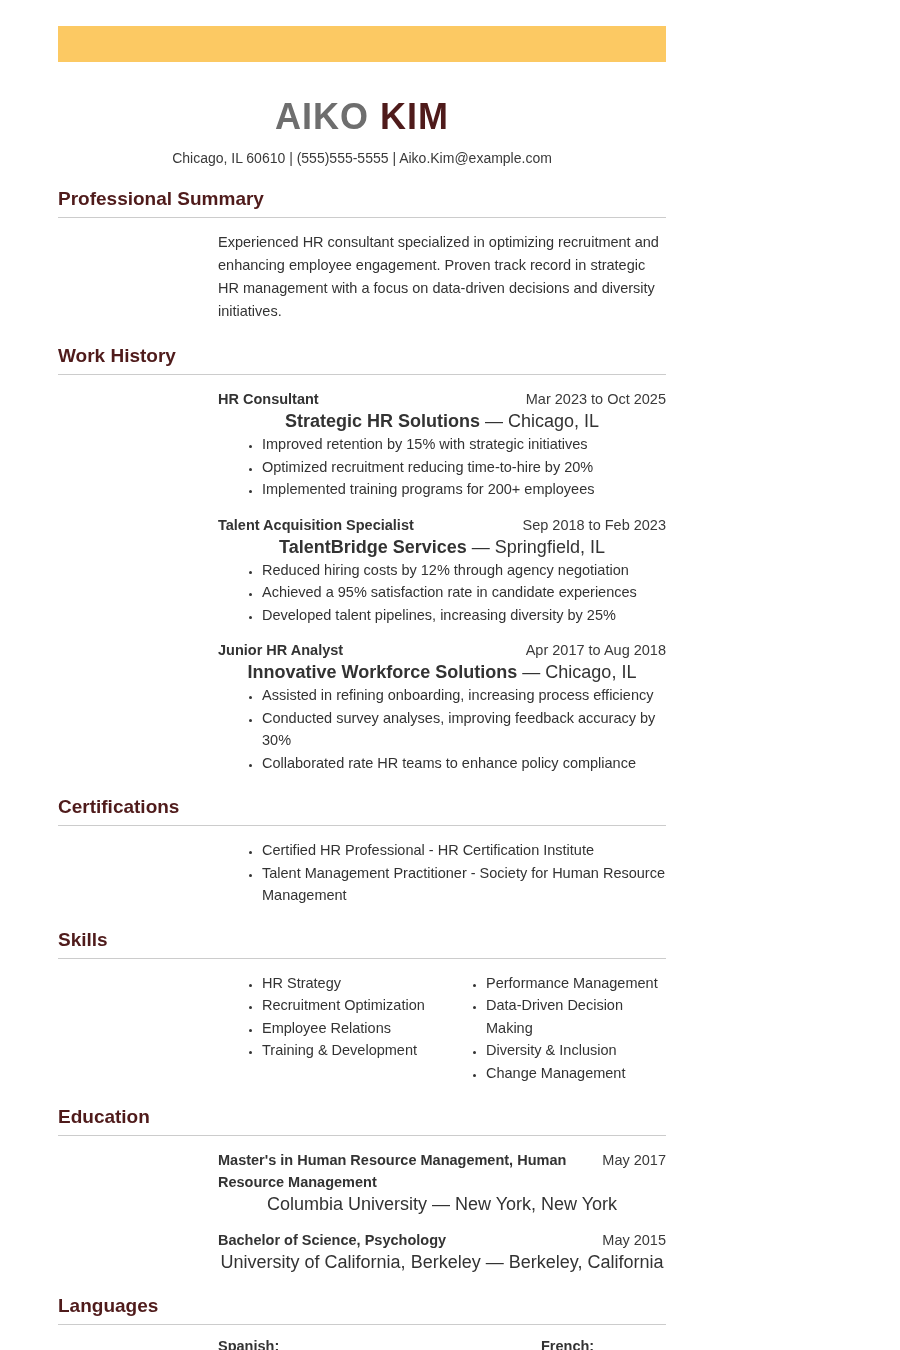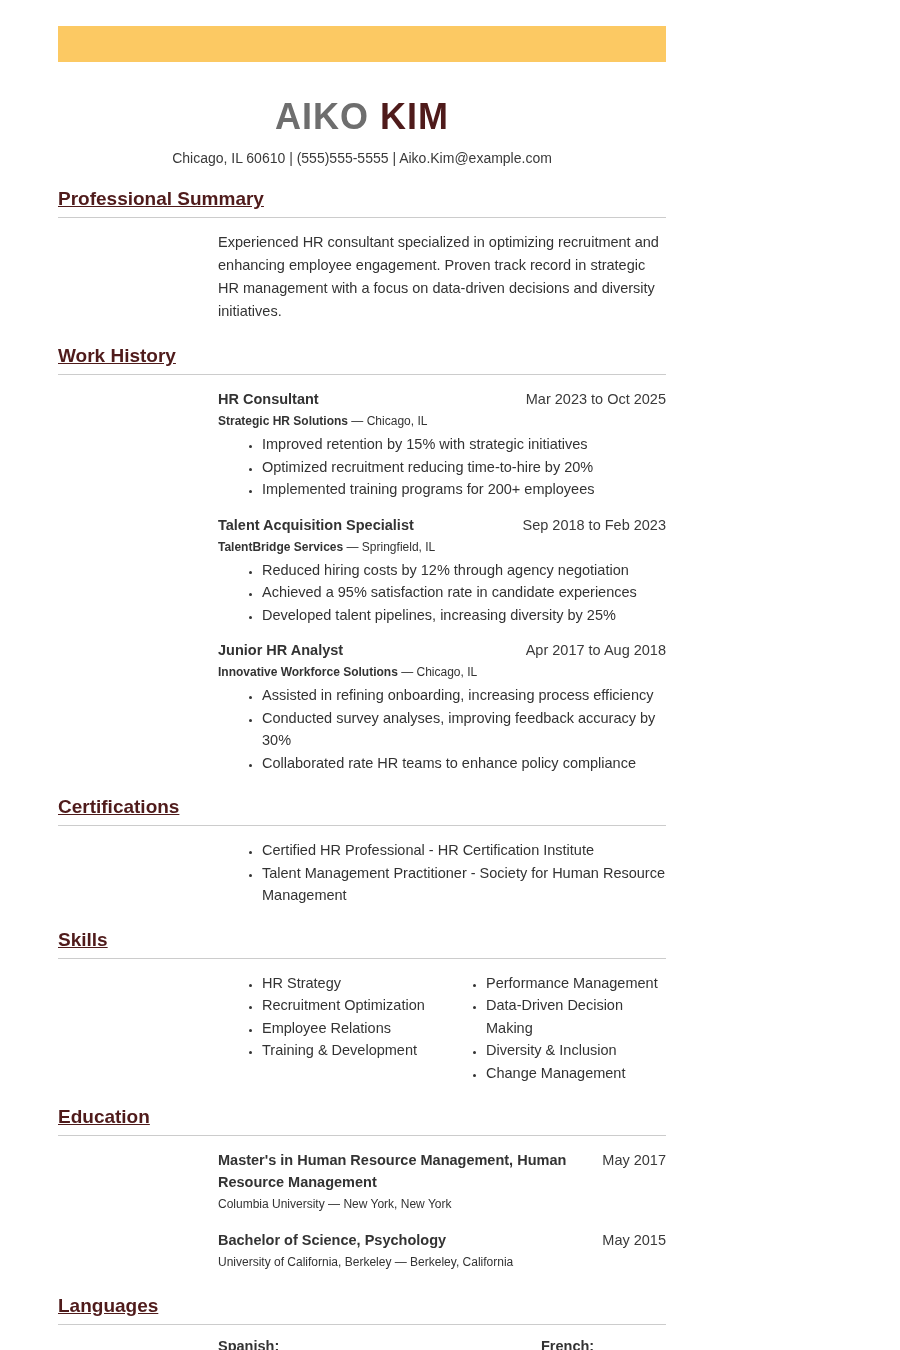--- a/index.html
+++ b/index.html
@@ -34,31 +34,30 @@
     font-size: 14px;
     color: #3a3a3a;
   }
   .section { margin-top: 22px; }
   .section-title {
     font-size: 19px;
     font-weight: bold;
     color: var(--heading, #4F1B1B);
     padding-bottom: 7px;
     border-bottom: 1px solid var(--rule, #cccccc);
-    text-decoration: underline;
   }
   .section-body { margin-left: 160px; margin-top: 13px; font-size: 14.5px; }
 
   .summary-text { line-height: 23px; max-width: 610px; }
 
   .job { margin-bottom: 13px; }
   .row-between { display: flex; justify-content: space-between; align-items: baseline; }
   .job-role, .degree { font-weight: bold; font-size: 14.5px; line-height: 22px; }
   .job-date, .edu-date { font-size: 14.5px; color: #3a3a3a; white-space: nowrap; }
-  .job-company-line, .edu-school-line { font-size: 12px; line-height: 22px; }
+  .job-company-line, .edu-school-line { font-size: 18px; line-height: 22px; text-align: center; }
   .job-company { font-weight: bold; }
 
   ul.bullets {
     list-style: disc;
     padding-left: 44px;
     margin-top: 1px;
   }
   ul.bullets li {
     font-size: 14.5px;
     line-height: 22.5px;

